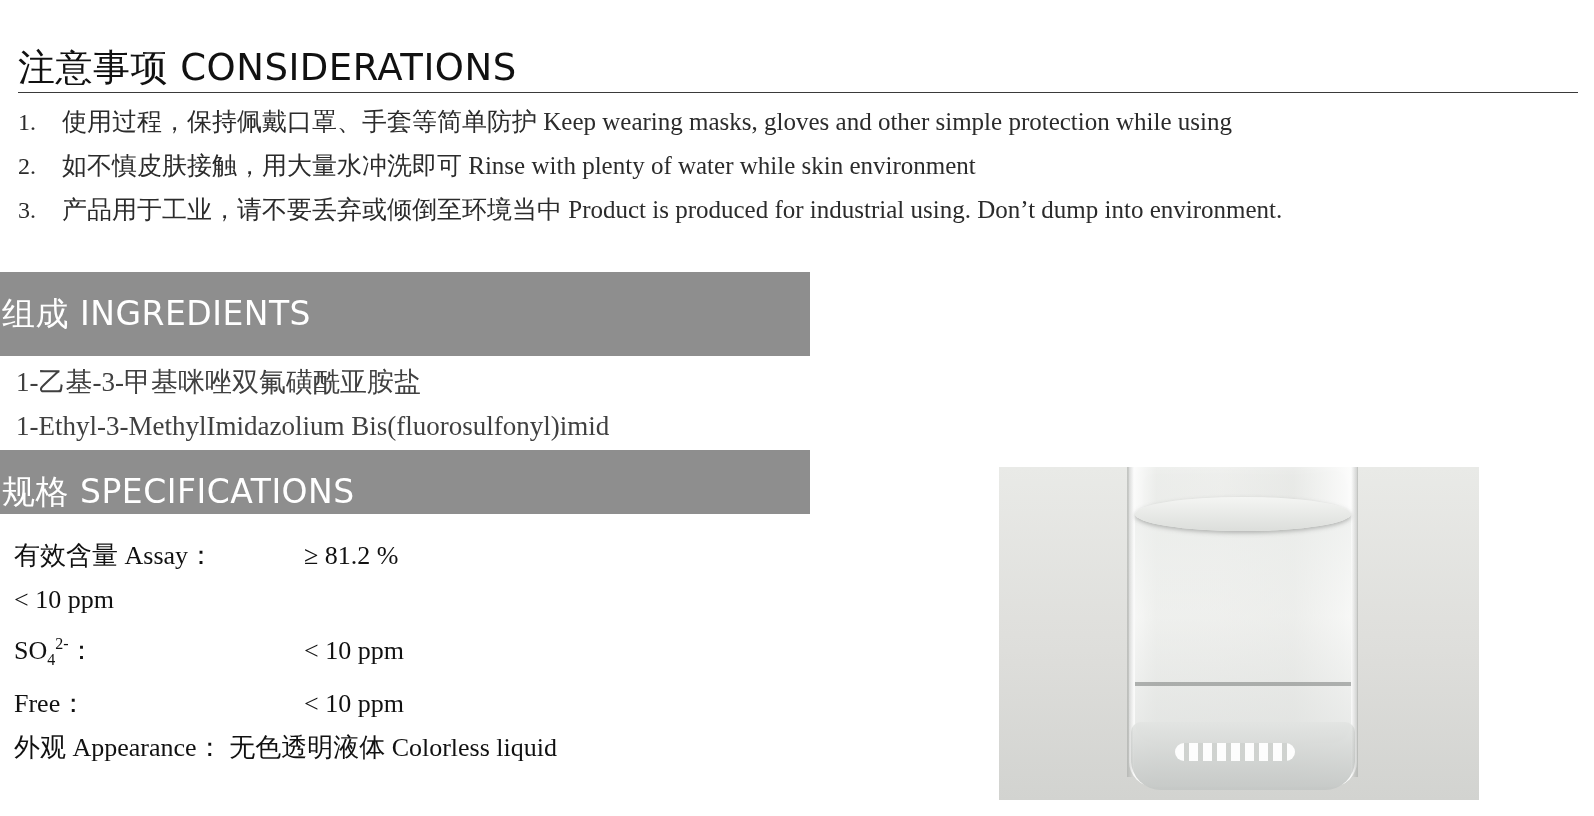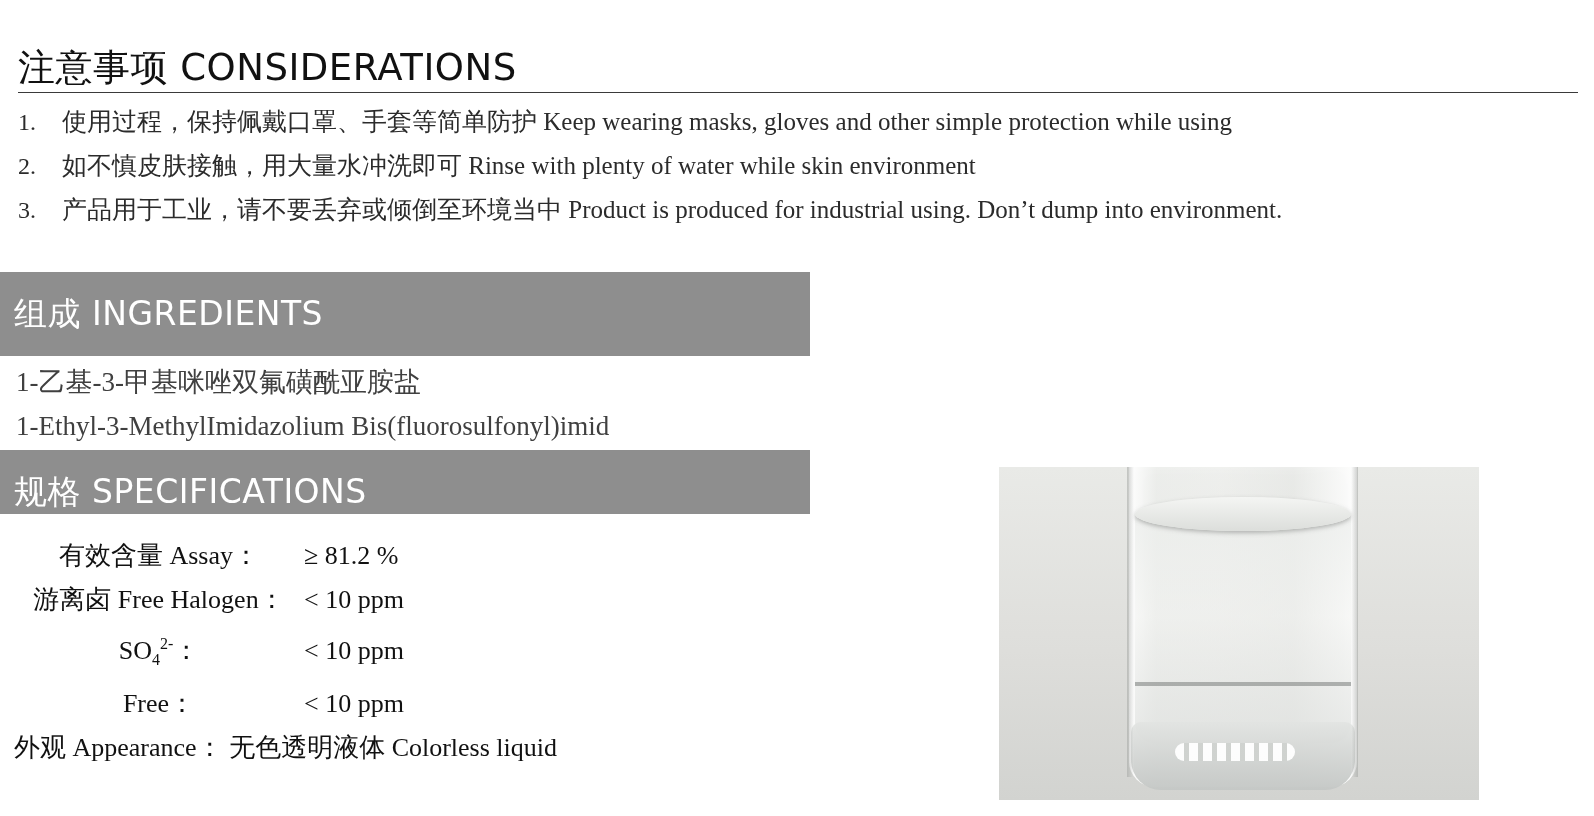--- a/index.html
+++ b/index.html
@@ -67,21 +67,21 @@
   
   .section-bar {
     position: absolute;
     left: 0;
     width: 810px;
     background: #8e8e8e;
     color: #ffffff;
     font-family: "DejaVu Sans", sans-serif;
     font-size: 33px;
     line-height: 84px;
-    padding-left: 14px;
+    padding-left: 2px;
     box-sizing: border-box;
     white-space: nowrap;
     letter-spacing: 0.5px;
   }
   #ingredients-bar { top: 272px; height: 84px; }
   #specifications-bar { top: 450px; height: 64px; }
 
   
   #ingredients-body {
     position: absolute;
@@ -103,21 +103,20 @@
     top: 534px;
     width: 810px;
   }
   .spec-row {
     display: flex;
     align-items: baseline;
     font-size: 26px;
     line-height: 44px;
     color: #111111;
     white-space: nowrap;
-    text-align: center;
   }
   .spec-label { width: 290px; flex: 0 0 290px; }
   .spec-label-wide { width: auto; flex: 0 0 auto; }
   .spec-value { flex: 0 0 auto; }
   .spec-row sub, .spec-row sup { font-size: 16px; }
 
   
   #product-photo {
     position: absolute;
     left: 959px;
@@ -247,21 +246,20 @@
 <div class="section-bar" id="specifications-bar">规格  SPECIFICATIONS</div>
 <div id="specifications-body">
 
   <div class="spec-row">
     <span class="spec-label">有效含量  Assay：</span>
     <span class="spec-value">≥  81.2 %</span>
   </div>
 
 
   <div class="spec-row">
-    <span class="spec-label">游离卤  Free Halogen：</span>
     <span class="spec-value">&lt; 10 ppm</span>
   </div>
 
   <div class="spec-row">
     <span class="spec-label">SO<sub>4</sub><sup>2-</sup>：</span>
     <span class="spec-value">&lt; 10 ppm</span>
   </div>
 
   <div class="spec-row">
     <span class="spec-label">Free：</span>

